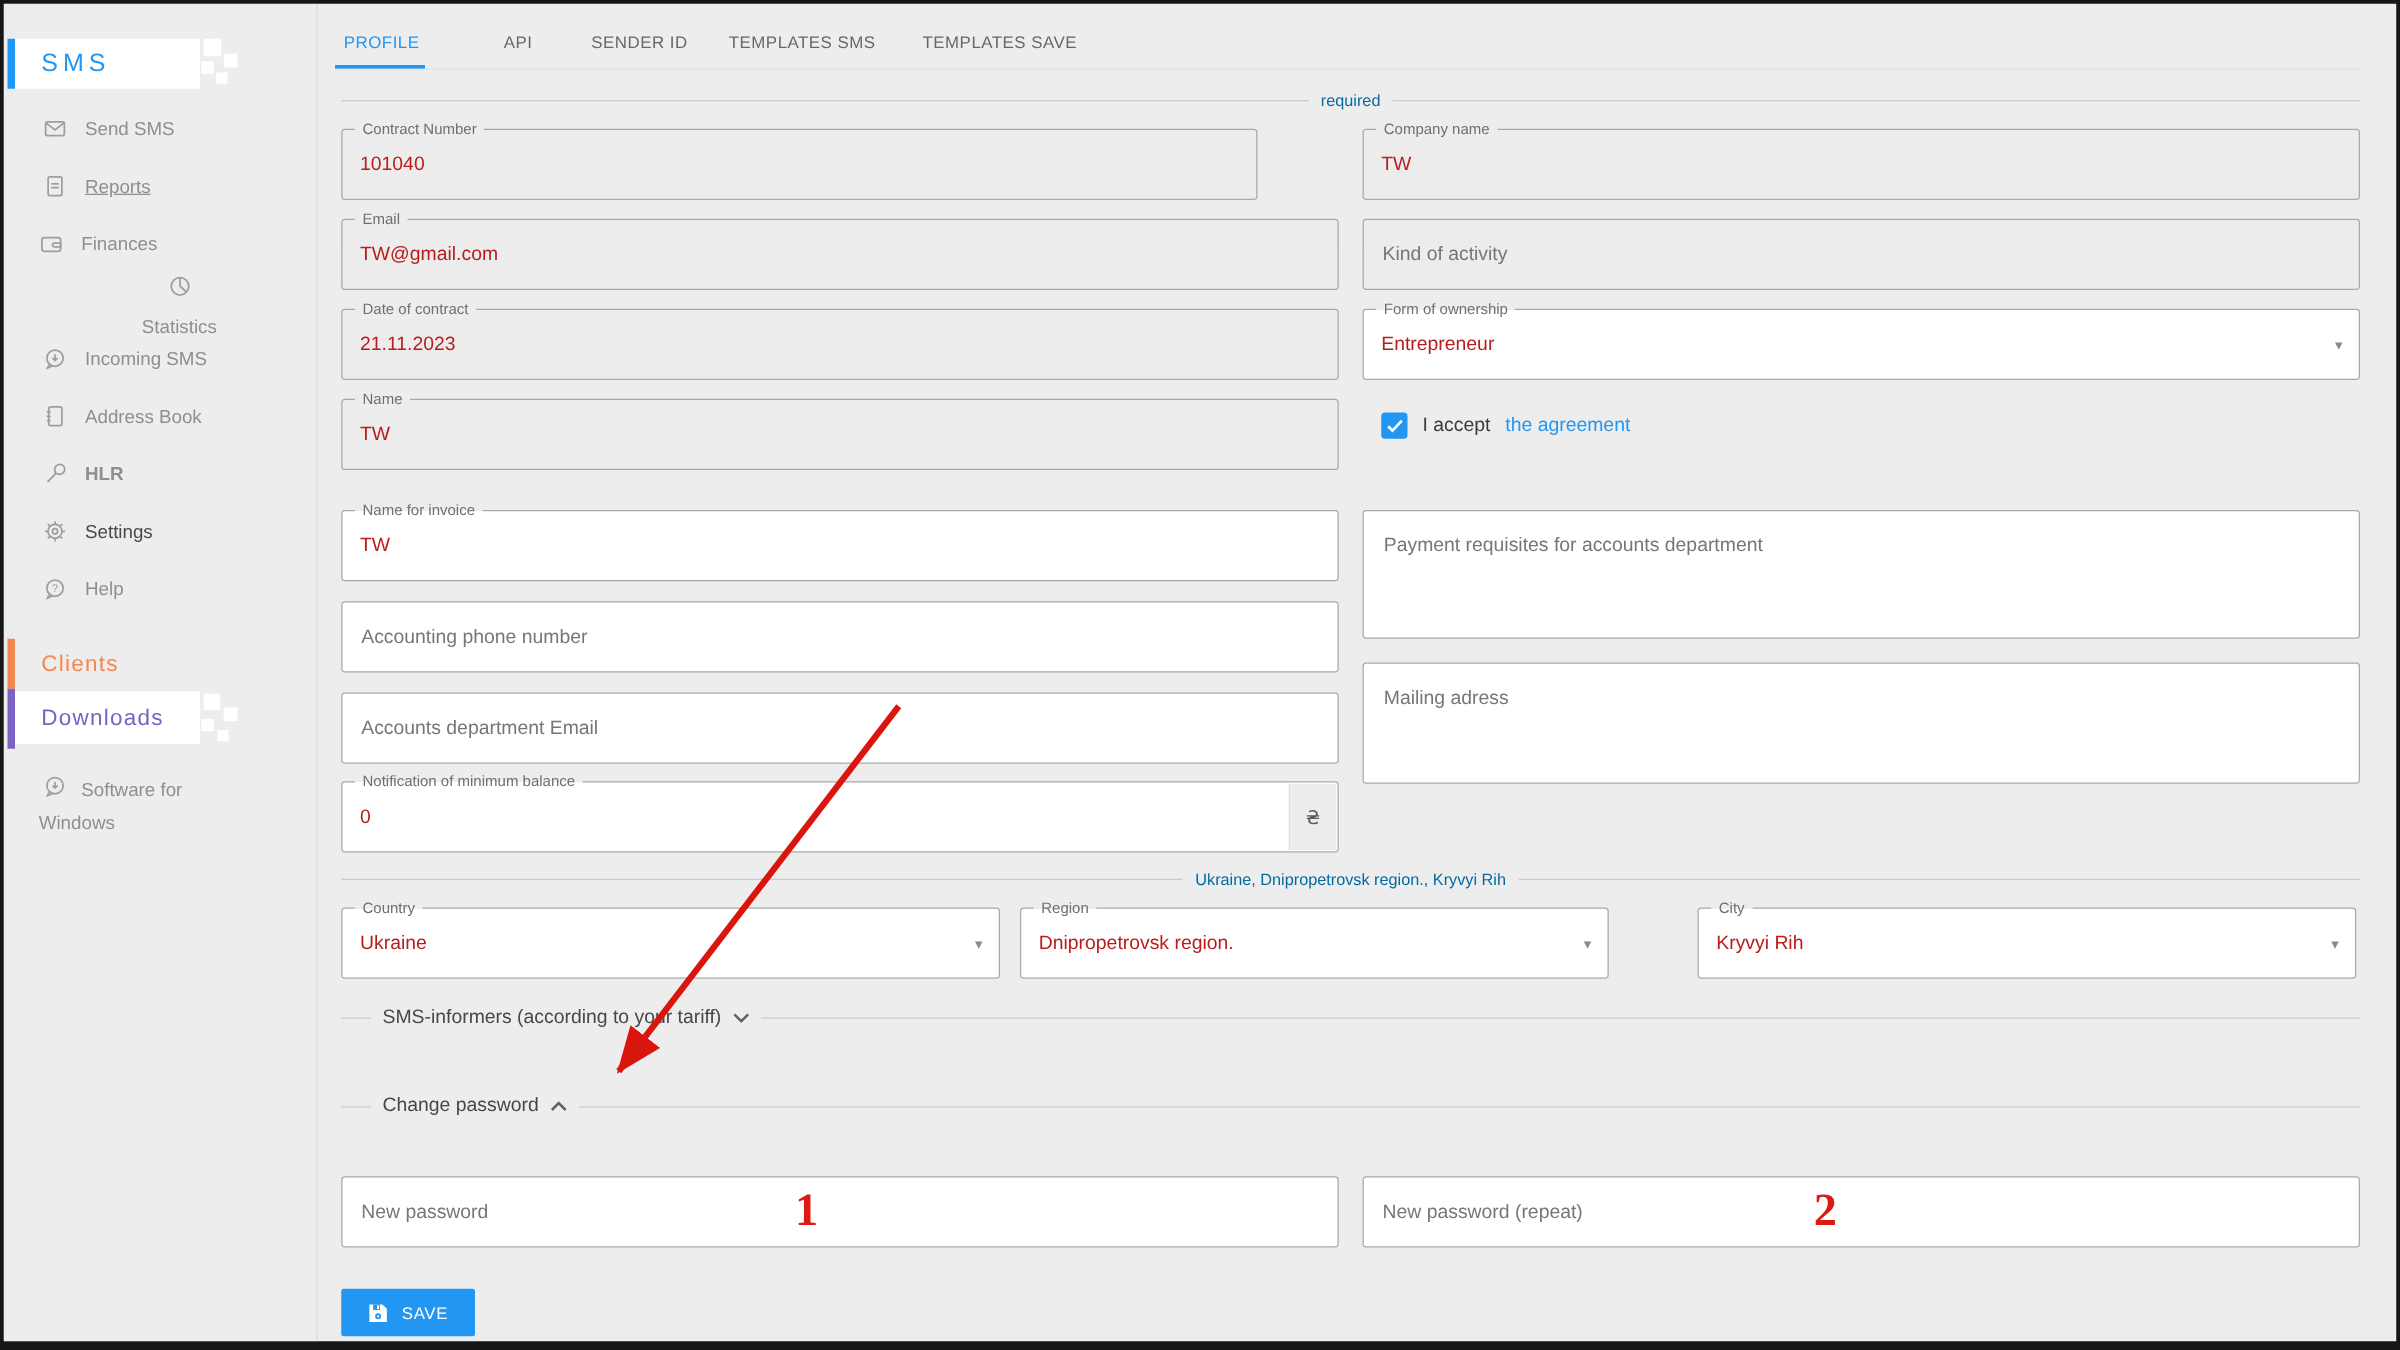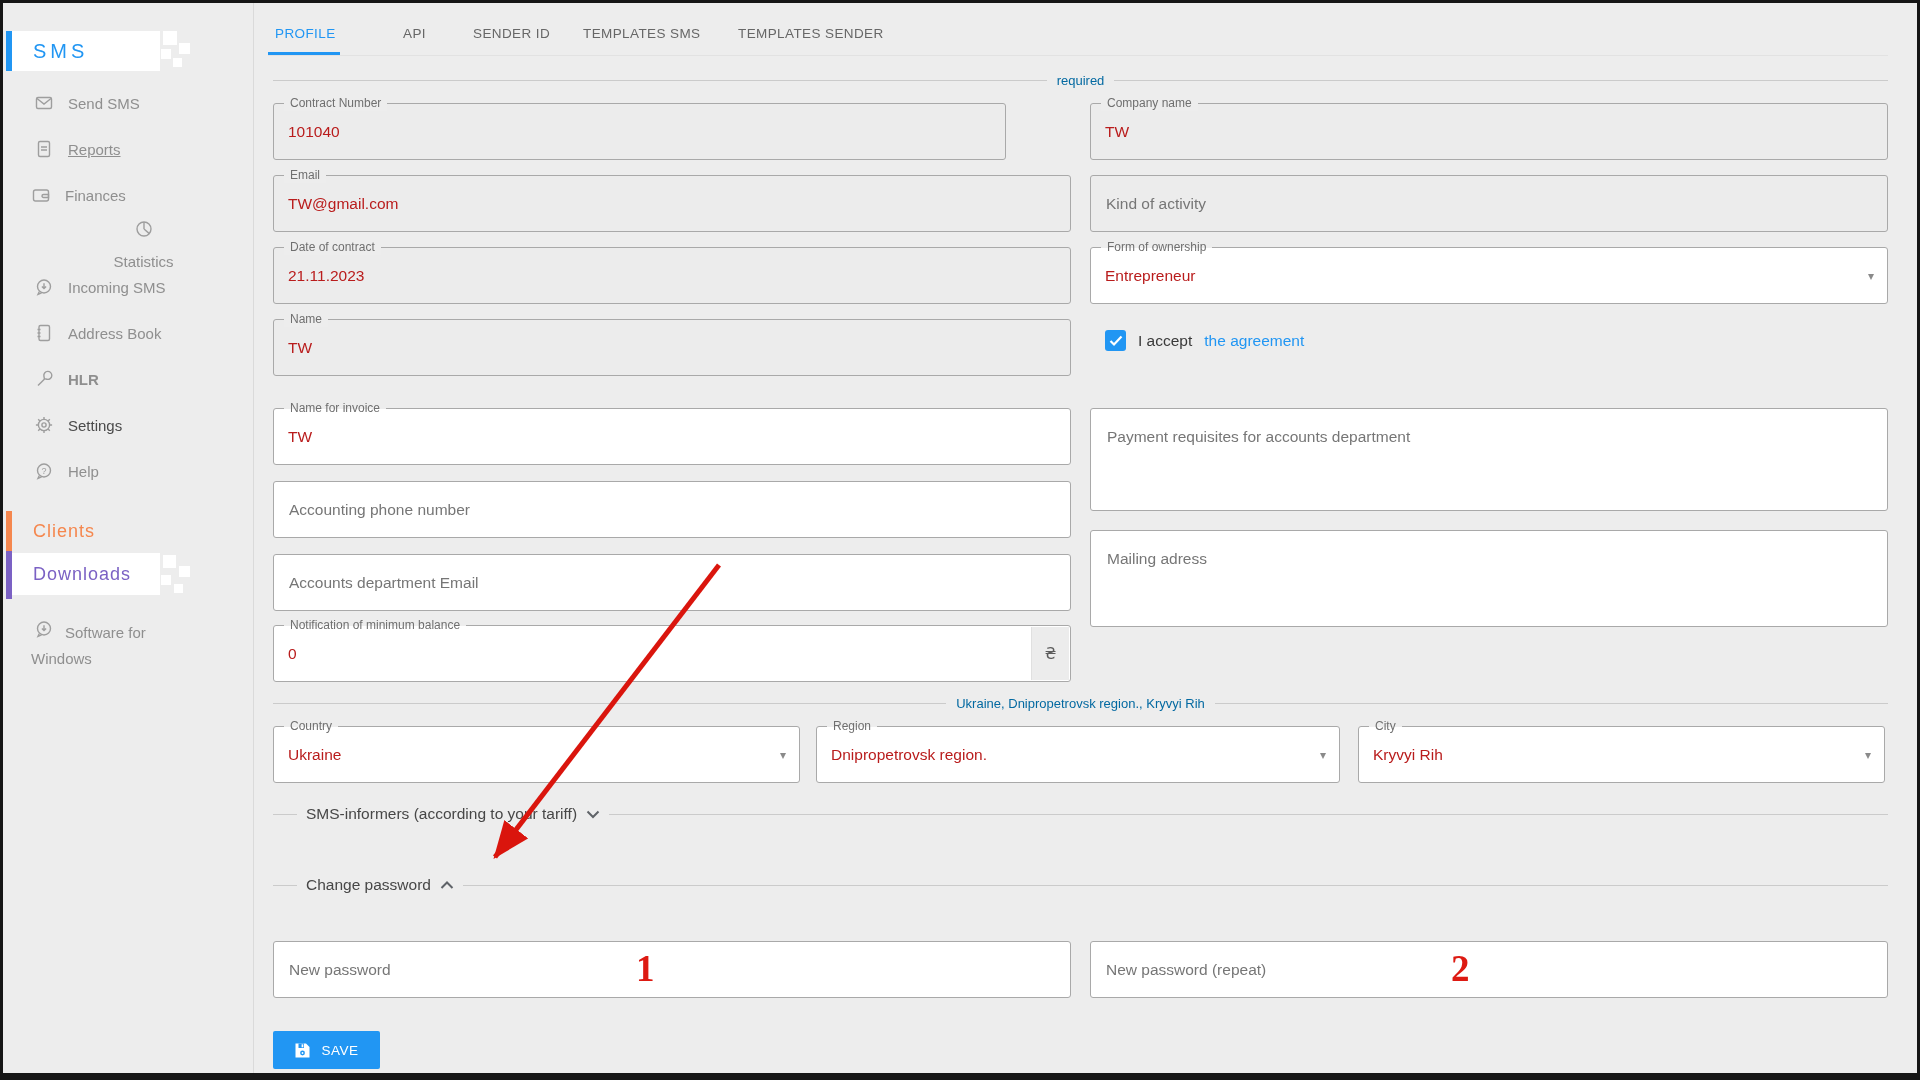--- a/index.html
+++ b/index.html
@@ -166,21 +166,21 @@
       <span class="software-l1">Software for</span>
       <span class="software-l2">Windows</span>
     </div>
   </div>
   <div class="side-divider"></div>
 
   <div class="tab active" style="left:272px;">PROFILE</div>
   <div class="tab" style="left:400px;">API</div>
   <div class="tab" style="left:470px;">SENDER ID</div>
   <div class="tab" style="left:580px;">TEMPLATES SMS</div>
-  <div class="tab" style="left:735px;">TEMPLATES SENDER</div>
+  <div class="tab" style="left:735px;">TEMPLATES SAVE</div>
   <div class="tab-underline"></div>
   <div class="tabs-border"></div>
 
   <div class="center-legend" style="left:270px; top:70px; width:1615px;">
     <div class="line"></div>
     <span>required</span>
     <div class="line"></div>
   </div>
 
   <div class="field gray" style="left:270px; top:100px; width:733px;">
@@ -254,21 +254,21 @@
     <div class="line"></div>
     <span>Ukraine, Dnipropetrovsk region., Kryvyi Rih</span>
     <div class="line"></div>
   </div>
 
   <div class="field white" style="left:270px; top:723px; width:527px;">
     <span class="flabel">Country</span>
     <span class="fvalue">Ukraine</span>
     <span class="sarrow">▾</span>
   </div>
-  <div class="field white" style="left:813px; top:723px; width:524px;">
+  <div class="field white" style="left:813px; top:723px; width:471px;">
     <span class="flabel">Region</span>
     <span class="fvalue">Dnipropetrovsk region.</span>
     <span class="sarrow">▾</span>
   </div>
   <div class="field white" style="left:1355px; top:723px; width:527px;">
     <span class="flabel">City</span>
     <span class="fvalue">Kryvyi Rih</span>
     <span class="sarrow">▾</span>
   </div>
 

